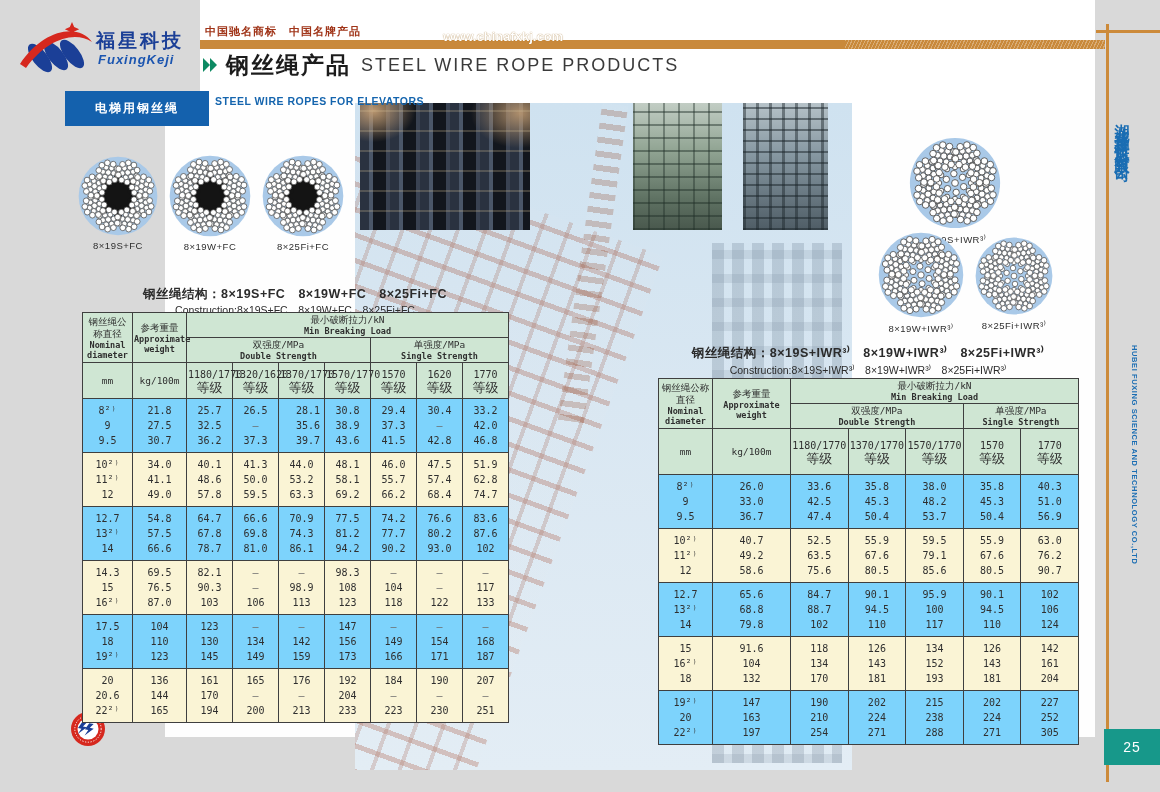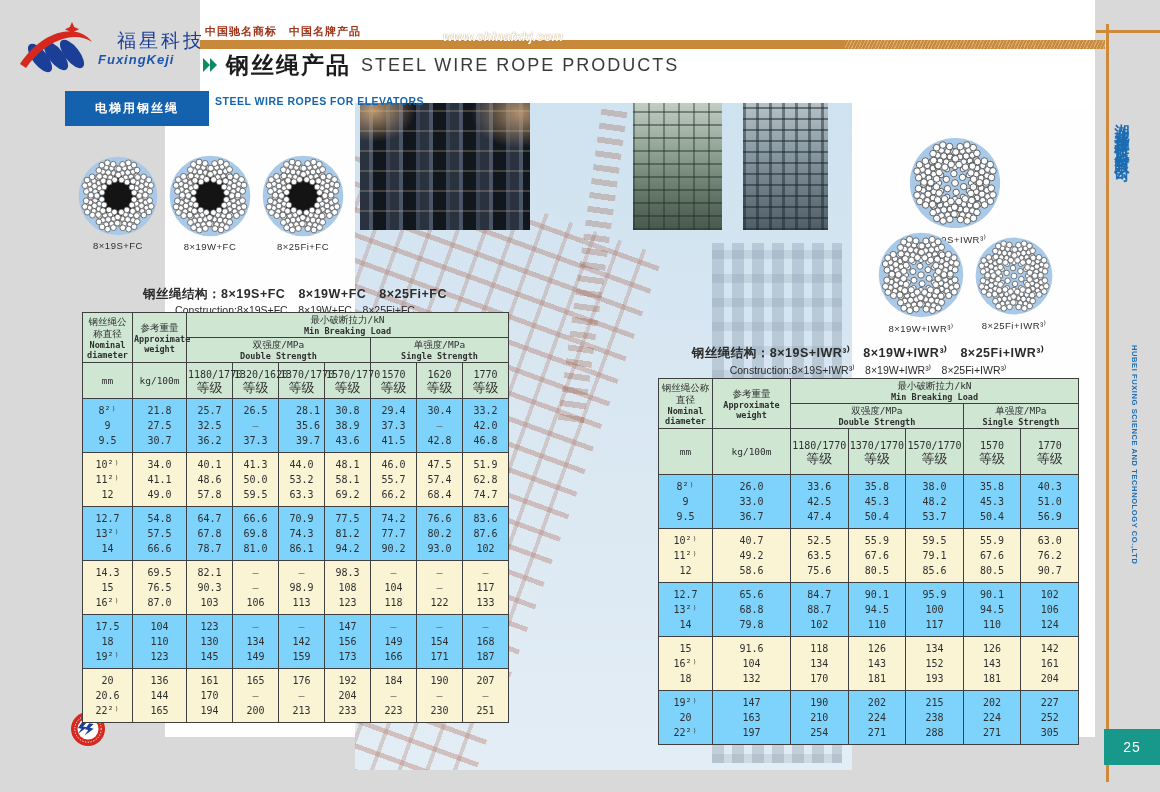--- a/index.html
+++ b/index.html
@@ -6,26 +6,26 @@
   body{font-family:"Liberation Sans",sans-serif;background:#b9b9b9;}
   .page{position:relative;width:1160px;height:792px;background:#d9d9d9;overflow:hidden;margin:0 auto;}
   .abs{position:absolute;}
 
   
   .panel-top{left:200px;top:0;width:895px;height:110px;background:#ffffff;}
   .panel-main{left:165px;top:110px;width:930px;height:627px;background:#fefefe;}
 
   
   .logo-mark{left:14px;top:18px;}
-  .logo-cn{left:96px;top:28px;font-size:19px;font-weight:normal;color:#1b3f97;letter-spacing:3px;margin-left:21px;}
+  .logo-cn{left:96px;top:28px;font-size:19px;font-weight:bold;color:#1b3f97;letter-spacing:3px;}
   .logo-en{left:98px;top:52px;font-size:13px;font-weight:bold;font-style:italic;color:#1b55b0;letter-spacing:1px;}
   .topline-cn{left:205px;top:24px;font-size:11px;font-weight:bold;color:#a03418;letter-spacing:1px;}
   .band{left:200px;top:40px;width:905px;height:9px;background:#c9893b;}
   .band-hatch{left:845px;top:40px;width:260px;height:9px;background:repeating-linear-gradient(115deg,rgba(255,255,255,.3) 0 1px,transparent 1px 3px);}
-  .band-url{left:443px;top:29px;font-size:13px;font-weight:bold;font-style:italic;color:#ffffff;text-shadow:0 0 1px #9c6a20;z-index:3;}
+  .band-url{left:443px;top:29px;font-size:13px;font-weight:bold;color:#ffffff;text-shadow:0 0 1px #9c6a20;z-index:3;}
   .title-row{left:202px;top:50px;height:30px;display:flex;align-items:center;z-index:3;}
   .title-cn{font-size:23px;font-weight:bold;color:#1c1c1c;letter-spacing:2px;margin-left:8px;}
   .title-en{font-size:18px;color:#3a3a3a;letter-spacing:2px;margin-left:10px;}
   .sec-box{left:65px;top:91px;width:144px;height:35px;background:#1461ad;color:#ffffff;font-size:12px;font-weight:bold;letter-spacing:2px;display:flex;align-items:center;justify-content:center;z-index:3;}
   .sec-en{left:215px;top:95px;font-size:10.5px;font-weight:bold;color:#1565ae;letter-spacing:.5px;z-index:3;}
 
   
   .photo{z-index:2;}
   .photo1{left:360px;top:103px;width:170px;height:127px;
     background:

